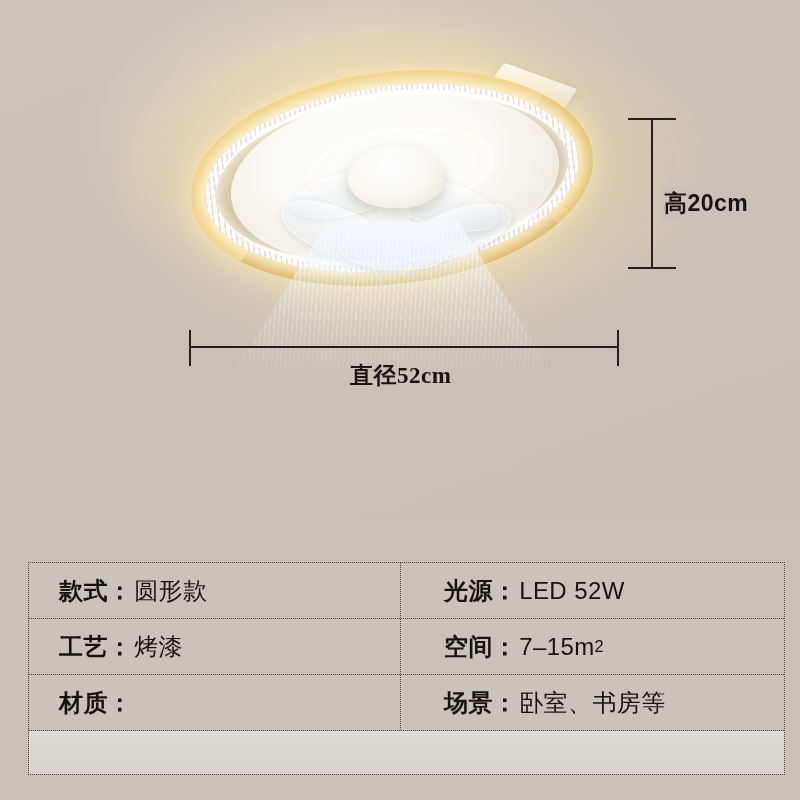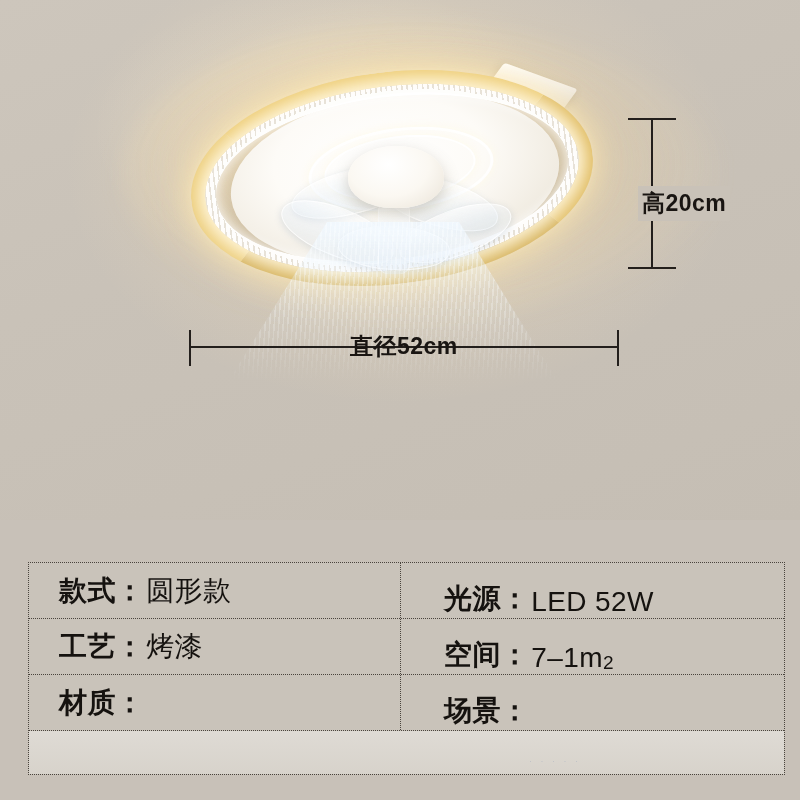--- a/index.html
+++ b/index.html
@@ -249,27 +249,27 @@
     display: flex;
     height: 55px;
     border-bottom: 1.5px dotted #4a443d;
   }
   .spec-row.last-data { }
   .spec-cell {
     display: flex;
     align-items: center;
     box-sizing: border-box;
     padding-left: 30px;
-    font-size: 28px;
+    font-size: 24px;
     color: #15120f;
     white-space: nowrap;
     letter-spacing: .4px;
   }
   .spec-cell.left  { width: 372px; border-right: 1.5px dotted #4a443d; }
-  .spec-cell.right { flex: 1; padding-left: 43px; align-items: flex-end; }
+  .spec-cell.right { flex: 1; padding-left: 43px; }
   .spec-key { font-weight: 700; }
   .spec-val { font-weight: 400; }
   .colon { font-weight: 700; padding: 0 2px 0 0; }
 
   .spec-footer {
     flex: 1;
     background: linear-gradient(180deg, rgba(240,238,234,0.55), rgba(233,230,224,0.45));
     position: relative;
   }
   .watermark {
@@ -307,26 +307,26 @@
       <div class="blade b5"></div>
       <div class="stem"></div>
       <div class="hub"></div>
     </div>
 
     <div class="beam"></div>
 
     <div class="dim-line h-rule" style="left:628px; top:118px; width:48px;"></div>
     <div class="dim-line v-rule" style="left:651px; top:118px; height:150px;"></div>
     <div class="dim-line h-rule" style="left:628px; top:267px; width:48px;"></div>
-    <div class="dim-label" style="left:638px; top:186px; background:#c9c2b8; padding:2px 4px;">高20cm</div>
+    <div class="dim-label" style="left:660px; top:186px; background:#c9c2b8; padding:2px 4px;">高20cm</div>
 
     <div class="dim-line v-rule" style="left:189px; top:330px; height:36px;"></div>
     <div class="dim-line h-rule" style="left:189px; top:346px; width:429px;"></div>
     <div class="dim-line v-rule" style="left:617px; top:330px; height:36px;"></div>
-    <div class="dim-label" style="left:350px; top:331px;">直径52cm</div>
+    <div class="dim-label" style="left:350px; top:360px;font-family:Liberation Serif, serif;">直径52cm</div>
   </div>
 
   <div class="spec-table">
 
     <div class="spec-row">
       <div class="spec-cell left">
         <span class="spec-key">款式</span>
         <span class="colon">：</span>
         <span class="spec-val">圆形款</span>
       </div>
@@ -339,33 +339,34 @@
 
     <div class="spec-row">
       <div class="spec-cell left">
         <span class="spec-key">工艺</span>
         <span class="colon">：</span>
         <span class="spec-val">烤漆</span>
       </div>
       <div class="spec-cell right">
         <span class="spec-key">空间</span>
         <span class="colon">：</span>
-        <span class="spec-val">7–1m</span>
+        <span class="spec-val">7–15m</span>
           <span class="sup spec-val">2</span>
       </div>
     </div>
 
     <div class="spec-row last-data">
       <div class="spec-cell left">
         <span class="spec-key">材质</span>
         <span class="colon">：</span>
       </div>
       <div class="spec-cell right">
         <span class="spec-key">场景</span>
         <span class="colon">：</span>
+        <span class="spec-val">卧室、书房等</span>
       </div>
     </div>
 
     <div class="spec-footer">
       <div class="watermark">· · ·  · ·</div>
     </div>
   </div>
 
 </div>
 

